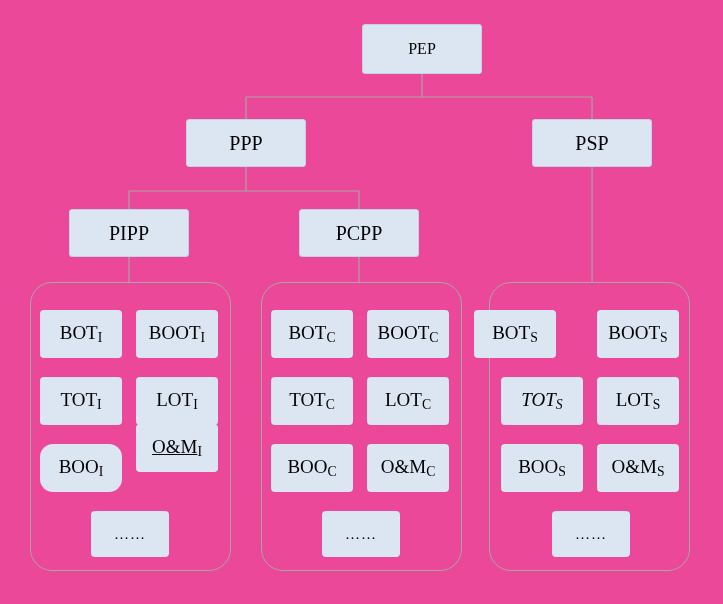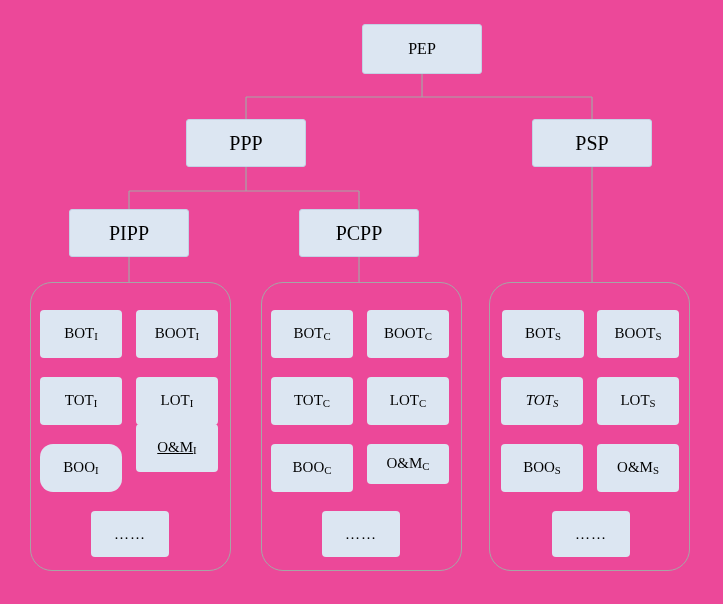--- a/index.html
+++ b/index.html
@@ -42,21 +42,21 @@
     font-size: 16px;
   }
   .leaf {
     position: absolute;
     background: #dce6f2;
     border: none;
     border-radius: 4px;
     display: flex;
     align-items: center;
     justify-content: center;
-    font-size: 15px;
+    font-size: 19px;
     color: #000000;
     box-sizing: border-box;
     line-height: 1;
   }
   .leaf sub, .node sub {
     font-size: 0.72em;
     vertical-align: -0.22em;
     line-height: 1;
   }
   .group-box {
@@ -147,29 +147,29 @@
   </div>
   <div class="leaf" style="left:271px; top:377px; width:82px; height:48px;">
     <span><span>TOT</span><sub>C</sub></span>
   </div>
   <div class="leaf" style="left:367px; top:377px; width:82px; height:48px;">
     <span><span>LOT</span><sub>C</sub></span>
   </div>
   <div class="leaf" style="left:271px; top:444px; width:82px; height:48px;">
     <span><span>BOO</span><sub>C</sub></span>
   </div>
-  <div class="leaf" style="left:367px; top:444px; width:82px; height:40px;">
+  <div class="leaf" style="left:367px; top:444px; width:82px; height:48px;">
     <span><span>O&amp;M</span><sub>C</sub></span>
   </div>
   <div class="leaf dots" style="left:322px; top:511px; width:78px; height:46px;">
     <span>……</span>
   </div>
 
   <div class="group-box" style="left:489px; top:282px; width:201px; height:289px;"></div>
-  <div class="leaf" style="left:502px; top:310px; width:82px; height:48px;">
+  <div class="leaf" style="left:474px; top:310px; width:82px; height:48px;">
     <span><span>BOT</span><sub>S</sub></span>
   </div>
   <div class="leaf" style="left:597px; top:310px; width:82px; height:48px;">
     <span><span>BOOT</span><sub>S</sub></span>
   </div>
   <div class="leaf" style="left:501px; top:377px; width:82px; height:48px;font-style:italic;">
     <span><span>TOT</span><sub>S</sub></span>
   </div>
   <div class="leaf" style="left:597px; top:377px; width:82px; height:48px;">
     <span><span>LOT</span><sub>S</sub></span>

